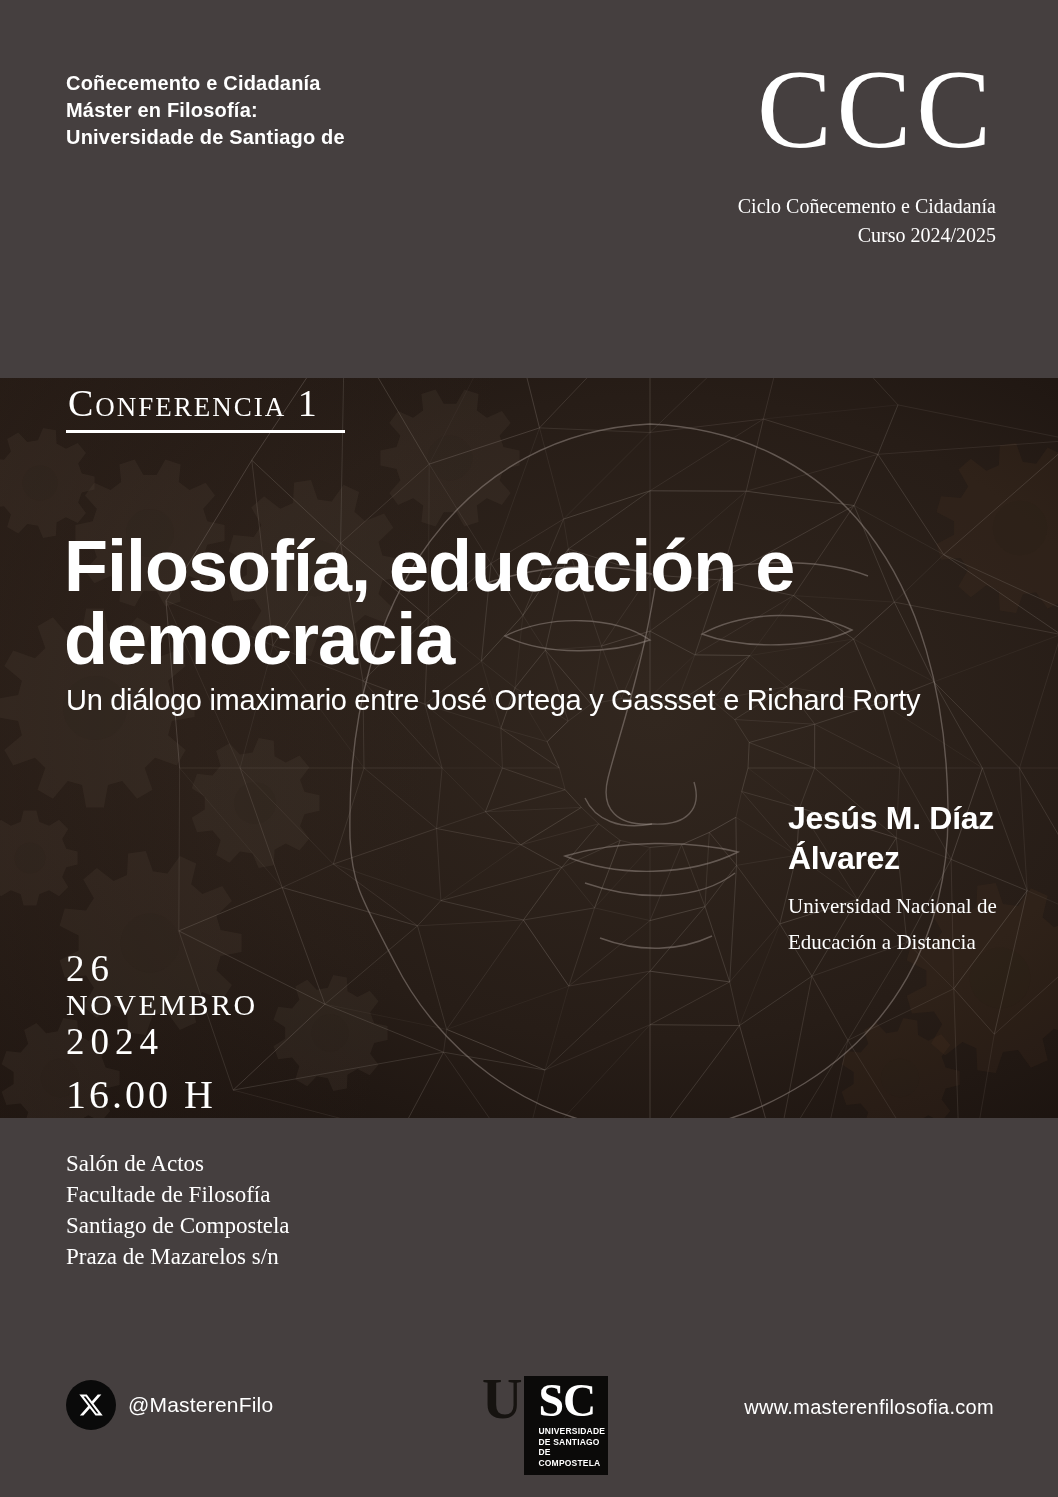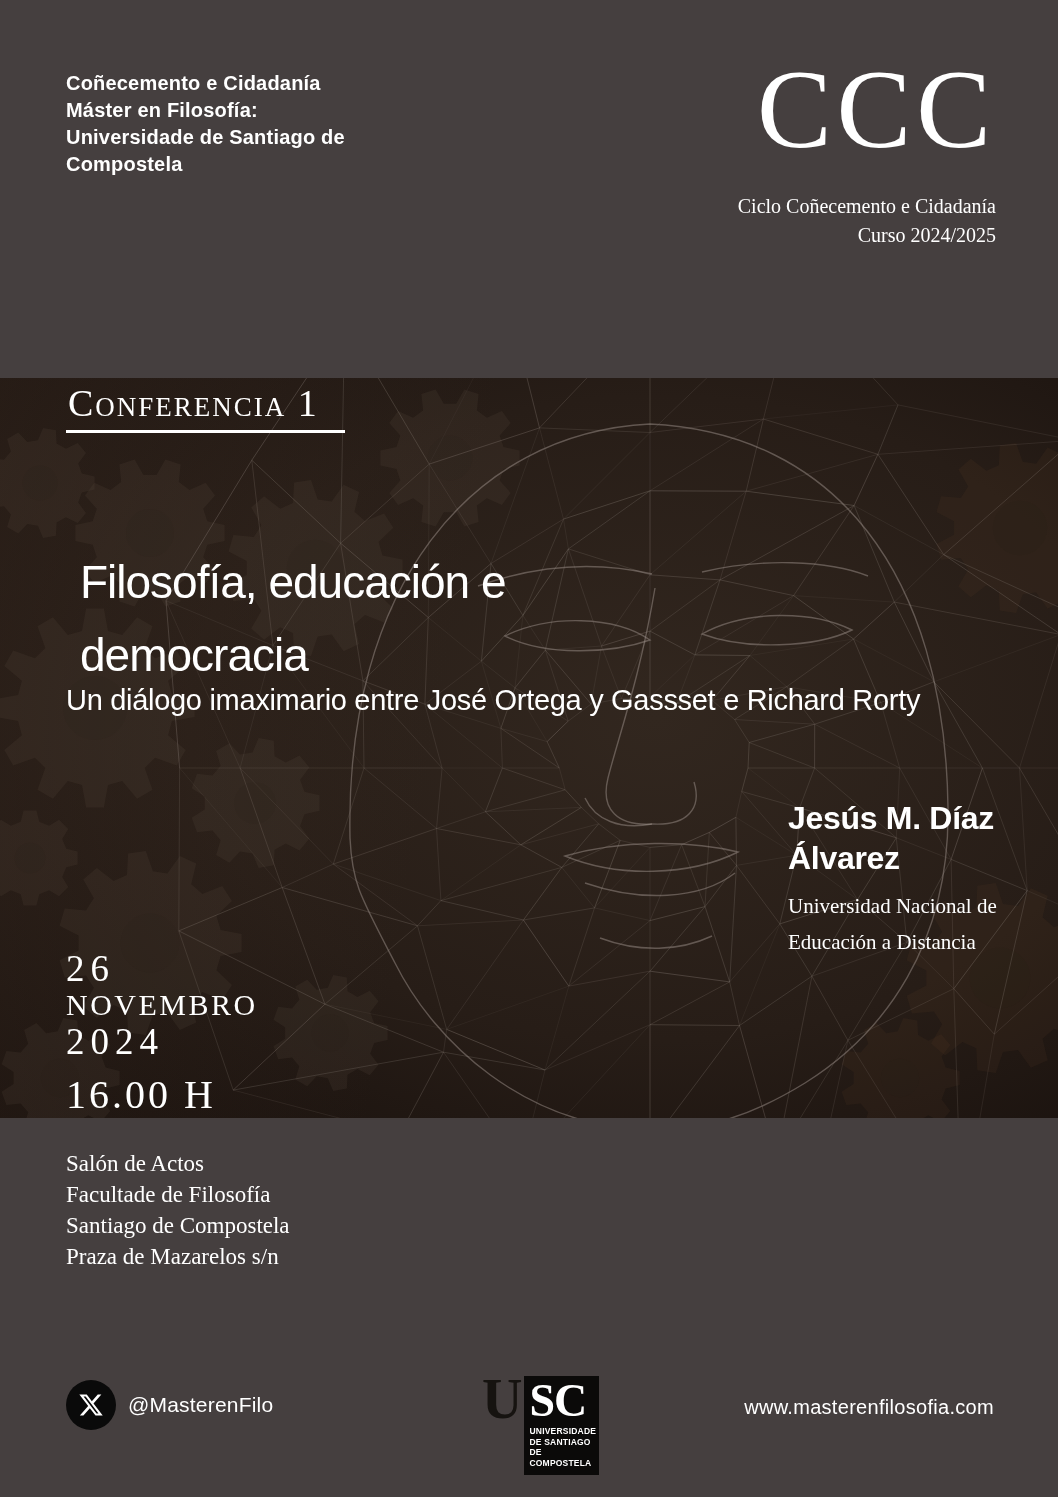--- a/index.html
+++ b/index.html
@@ -30,22 +30,22 @@
   .bg-art{position:absolute;left:0;top:0;width:1058px;height:740px;}
   .conf-label{
     position:absolute;left:66px;top:2px;
     font-family:"Liberation Serif", serif;
     font-variant:small-caps;
     font-size:38px;line-height:46px;letter-spacing:2px;
     border-bottom:3.5px solid #ffffff;
     padding:0 26px 4px 2px;
   }
   .title{
-    position:absolute;left:64px;top:152px;margin:16px;
-    font-size:46px;line-height:73px;font-weight:normal;letter-spacing:-1px;
+    position:absolute;left:64px;top:152px;margin:0;
+    font-size:72px;line-height:73px;font-weight:bold;letter-spacing:-1px;
   }
   .subtitle{
     position:absolute;left:66px;top:303px;margin:0;
     font-size:29px;line-height:38px;font-weight:normal;letter-spacing:-0.3px;
   }
   .speaker{position:absolute;left:788px;top:420px;width:230px;}
   .speaker-name{font-size:32px;line-height:40px;font-weight:bold;letter-spacing:-0.3px;}
   .speaker-affil{margin-top:10px;font-family:"Liberation Serif", serif;font-size:21px;line-height:36px;}
   .datetime{position:absolute;left:66px;top:572px;font-family:"Liberation Serif", serif;}
   .dt-day{font-size:37px;line-height:38px;letter-spacing:6px;}
@@ -54,36 +54,35 @@
   .dt-time{font-size:40px;line-height:38px;letter-spacing:3px;margin-top:14px;}
   
   .bottom{position:absolute;left:0;top:1118px;width:1058px;height:379px;background:#453f3f;}
   .venue{position:absolute;left:66px;top:30px;font-family:"Liberation Serif", serif;font-size:23px;line-height:31px;}
   .x-group{position:absolute;left:66px;top:262px;display:flex;align-items:center;gap:12px;}
   .x-circle{width:50px;height:50px;border-radius:50%;background:#0a0a0a;display:flex;align-items:center;justify-content:center;}
   .x-circle svg{width:26px;height:26px;}
   .handle{font-size:21px;letter-spacing:.2px;}
   .usc{position:absolute;left:482px;top:258px;display:flex;align-items:flex-start;}
   .usc-u{font-family:"Liberation Serif", serif;font-weight:bold;color:#161310;font-size:56px;line-height:46px;margin-right:2px;}
-  .usc-box{width:64px;background:#0b0a09;padding:4px 6px 7px 5px;}
+  .usc-box{width:64px;background:#0b0a09;padding:4px 6px 7px 14px;}
   .usc-sc{font-family:"Liberation Serif", serif;font-weight:bold;font-size:46px;line-height:42px;color:#ffffff;letter-spacing:-1px;}
   .usc-lines{margin-top:4px;font-size:8.5px;font-weight:bold;line-height:10.5px;letter-spacing:.2px;color:#ffffff;}
   .url{position:absolute;right:64px;top:278px;font-size:20px;letter-spacing:.3px;}
 </style>
 </head>
 <body>
 
 <div class="poster">
 
   <header class="top">
     <div class="program">
       <div>Coñecemento e Cidadanía</div>
       <div>Máster en Filosofía:</div>
       <div>Universidade de Santiago de</div>
-      <div>Compostela</div>
     </div>
     <div class="brand">
       <div class="ccc">CCC</div>
       <div class="cycle">Ciclo Coñecemento e Cidadanía</div>
       <div class="course">Curso 2024/2025</div>
     </div>
   </header>
 
   <section class="middle">
     <svg class="bg-art" id="bg-art" viewBox="0 0 1058 740">

